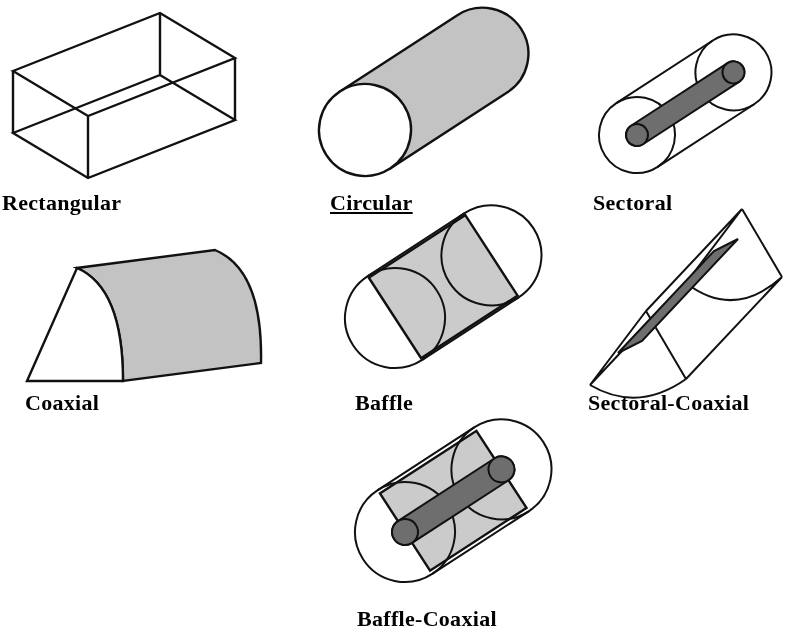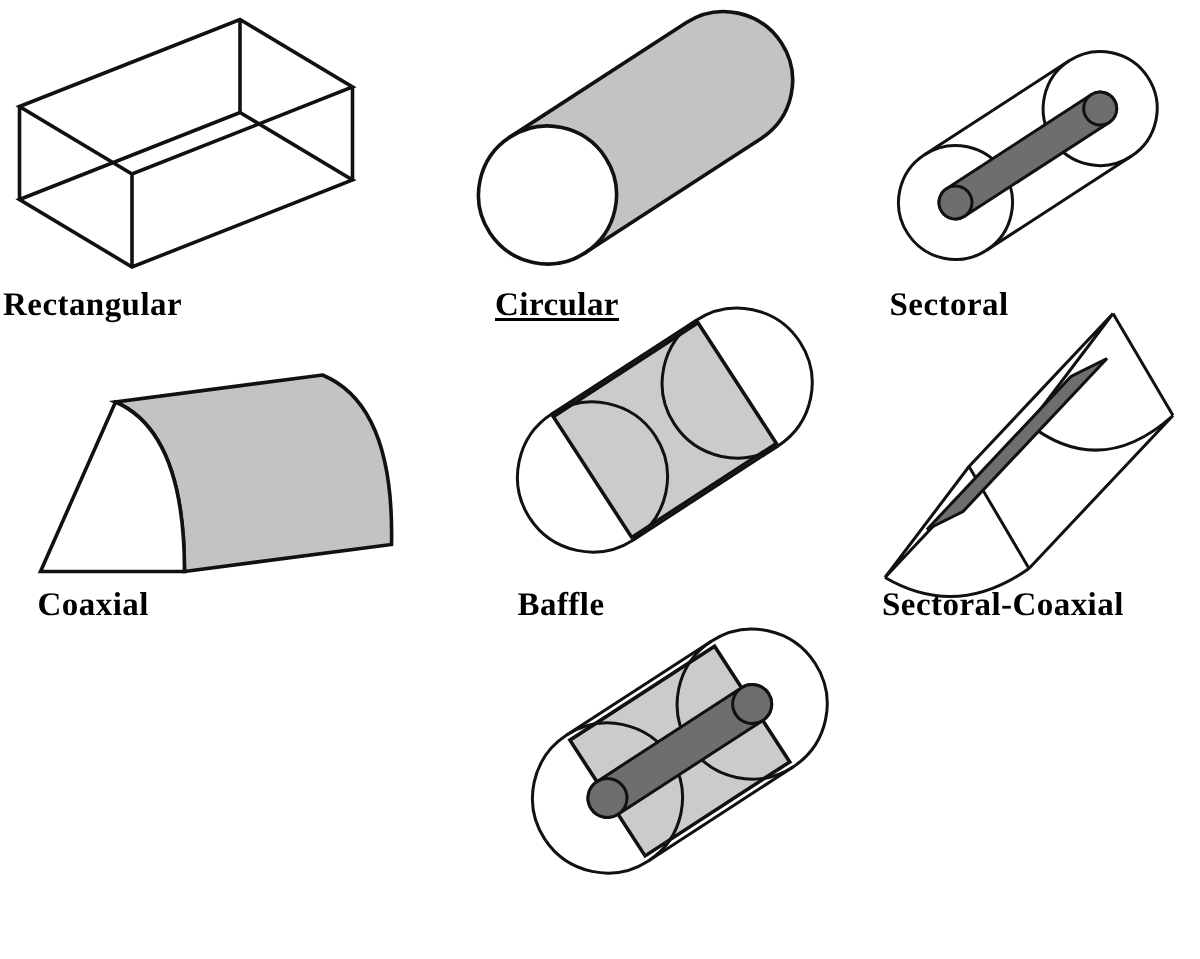--- a/index.html
+++ b/index.html
@@ -67,21 +67,21 @@
   <div class="label" style="left:25px; top:390px;" data-bind="figures.3.label">Coaxial</div>
 
   <svg class="fig" style="left:320px; top:200px;" width="235" height="190" viewBox="0 0 235 190">
     <g transform="translate(75,118) rotate(-33)">
       <rect class="filled" data-bind-attr="fill:colors.plate_gray" x="0" y="-48" width="115" height="96" fill="#cbcbcb"></rect>
       <path class="thin" d="M0 -50 L115 -50 M0 50 L115 50"></path>
       <circle class="thin" cx="0" cy="0" r="50"></circle>
       <circle class="thin" cx="115" cy="0" r="50"></circle>
     </g>
   </svg>
-  <div class="label" style="left:345px; top:390px;" data-bind="figures.4.label">Baffle</div>
+  <div class="label" style="left:355px; top:390px;" data-bind="figures.4.label">Baffle</div>
 
   <svg class="fig" style="left:580px; top:195px;" width="218" height="212" viewBox="0 0 218 212">
     <path class="thin" d="M162 14 L106 88
              M162 14 L202 82
              M106 88 Q154 125 202 82
              M66 116 L10 190
              M66 116 L106 184
              M10 190 Q58 218 106 184
              M162 14 L66 116
              M106 88 L10 190
@@ -94,14 +94,15 @@
     <g transform="translate(65,119) rotate(-33)">
       <rect class="filled" data-bind-attr="fill:colors.plate_gray" x="0" y="-46" width="115" height="92" fill="#cbcbcb"></rect>
       <path class="thin" d="M0 -50 L115 -50 M0 50 L115 50"></path>
       <circle class="thin" cx="0" cy="0" r="50"></circle>
       <circle class="thin" cx="115" cy="0" r="50"></circle>
       <path class="rodline" data-bind-attr="fill:colors.rod_gray" d="M0 -13 L115 -13 A13 13 0 0 1 115 13 L0 13 A13 13 0 0 1 0 -13 Z" fill="#6e6e6e"></path>
       <circle class="rodline" data-bind-attr="fill:colors.rod_gray" cx="0" cy="0" r="13" fill="#6e6e6e"></circle>
       <circle class="rodline" data-bind-attr="fill:colors.rod_gray" cx="115" cy="0" r="13" fill="#6e6e6e"></circle>
     </g>
   </svg>
+  <div class="label" style="left:357px; top:606px;" data-bind="figures.6.label">Baffle-Coaxial</div>
 
 </div>
 
 </body></html>

